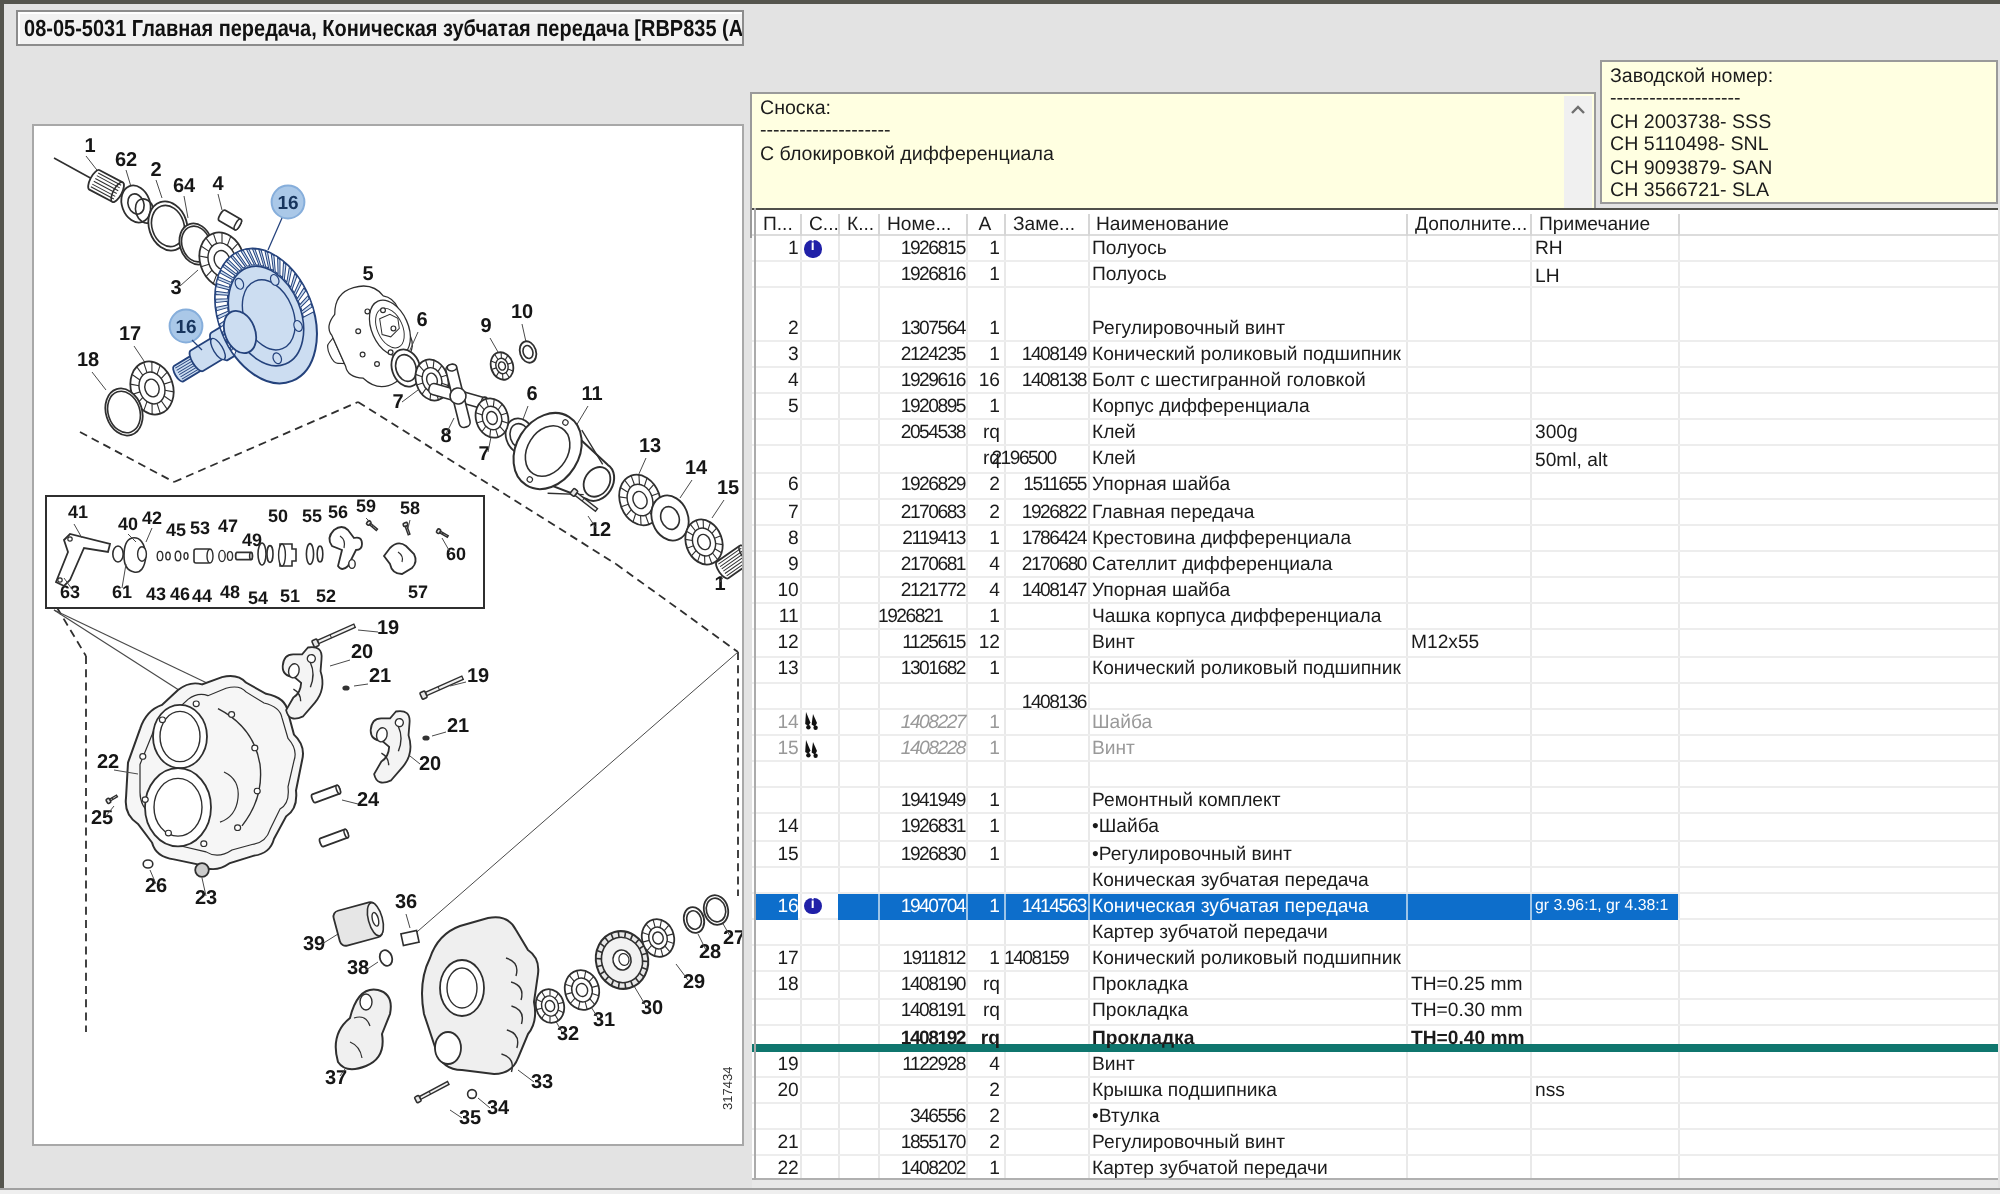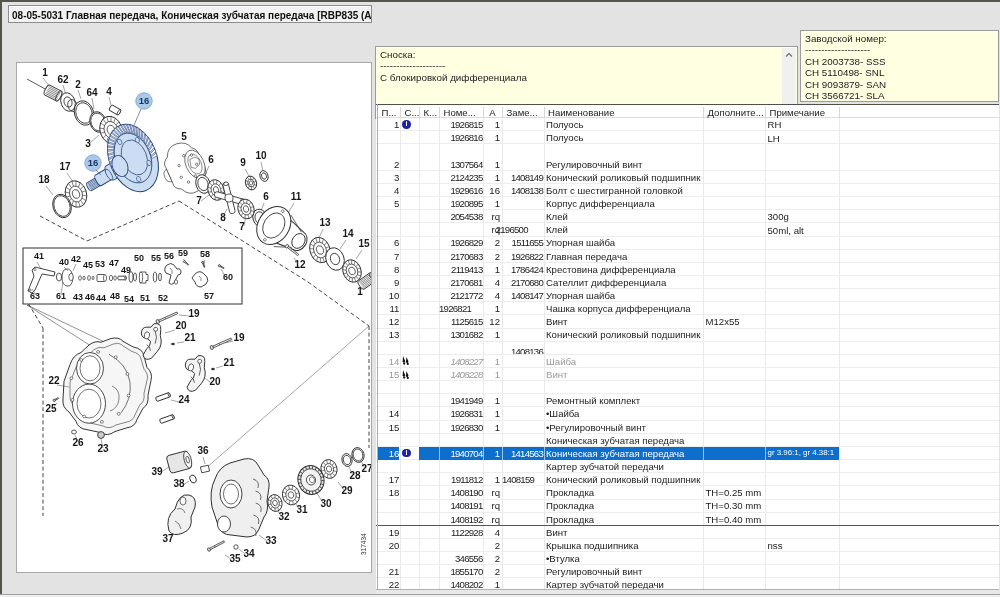--- a/index.html
+++ b/index.html
@@ -876,21 +876,21 @@
         <span style="position:absolute;top:0.9px;left:107.0px;width:17.0px;text-align:right;color:#1b1b1b;font-style:normal;white-space:nowrap;">rq</span>
         <span style="position:absolute;top:0.9px;left:170.0px;width:199.5px;color:#1b1b1b;font-style:normal;white-space:nowrap;">Прокладка</span>
         <span style="position:absolute;top:0.9px;left:329.5px;width:102.0px;color:#1b1b1b;font-style:normal;white-space:nowrap;">TH=0.25 mm</span>
       </div>
       <div style="position:absolute;left:0;top:381.35px;width:100%;height:13.15px;border-bottom:1px solid #ededed;box-sizing:border-box;">
         <span style="position:absolute;top:0.9px;left:63.0px;width:43.5px;text-align:right;letter-spacing:-0.75px;color:#1b1b1b;font-style:normal;white-space:nowrap;">1408191</span>
         <span style="position:absolute;top:0.9px;left:107.0px;width:17.0px;text-align:right;color:#1b1b1b;font-style:normal;white-space:nowrap;">rq</span>
         <span style="position:absolute;top:0.9px;left:170.0px;width:199.5px;color:#1b1b1b;font-style:normal;white-space:nowrap;">Прокладка</span>
         <span style="position:absolute;top:0.9px;left:329.5px;width:102.0px;color:#1b1b1b;font-style:normal;white-space:nowrap;">TH=0.30 mm</span>
       </div>
-      <div style="position:absolute;left:0;top:394.50px;width:100%;height:13.15px;border-bottom:1px solid #0f766e;box-sizing:border-box;">
+      <div style="position:absolute;left:0;top:394.50px;width:100%;height:13.15px;border-bottom:4px solid #0f766e;box-sizing:border-box;font-weight:bold;">
         <span style="position:absolute;top:0.9px;left:63.0px;width:43.5px;text-align:right;letter-spacing:-0.75px;color:#1b1b1b;font-style:normal;white-space:nowrap;">1408192</span>
         <span style="position:absolute;top:0.9px;left:107.0px;width:17.0px;text-align:right;color:#1b1b1b;font-style:normal;white-space:nowrap;">rq</span>
         <span style="position:absolute;top:0.9px;left:170.0px;width:199.5px;color:#1b1b1b;font-style:normal;white-space:nowrap;">Прокладка</span>
         <span style="position:absolute;top:0.9px;left:329.5px;width:102.0px;color:#1b1b1b;font-style:normal;white-space:nowrap;">TH=0.40 mm</span>
       </div>
       <div style="position:absolute;left:0;top:407.65px;width:100%;height:13.15px;border-bottom:1px solid #ededed;box-sizing:border-box;">
         <span style="position:absolute;top:0.9px;left:1.0px;width:22.4px;text-align:right;color:#1b1b1b;font-style:normal;white-space:nowrap;">19</span>
         <span style="position:absolute;top:0.9px;left:63.0px;width:43.5px;text-align:right;letter-spacing:-0.75px;color:#1b1b1b;font-style:normal;white-space:nowrap;">1122928</span>
         <span style="position:absolute;top:0.9px;left:107.0px;width:17.0px;text-align:right;color:#1b1b1b;font-style:normal;white-space:nowrap;">4</span>
         <span style="position:absolute;top:0.9px;left:170.0px;width:199.5px;color:#1b1b1b;font-style:normal;white-space:nowrap;">Винт</span>

